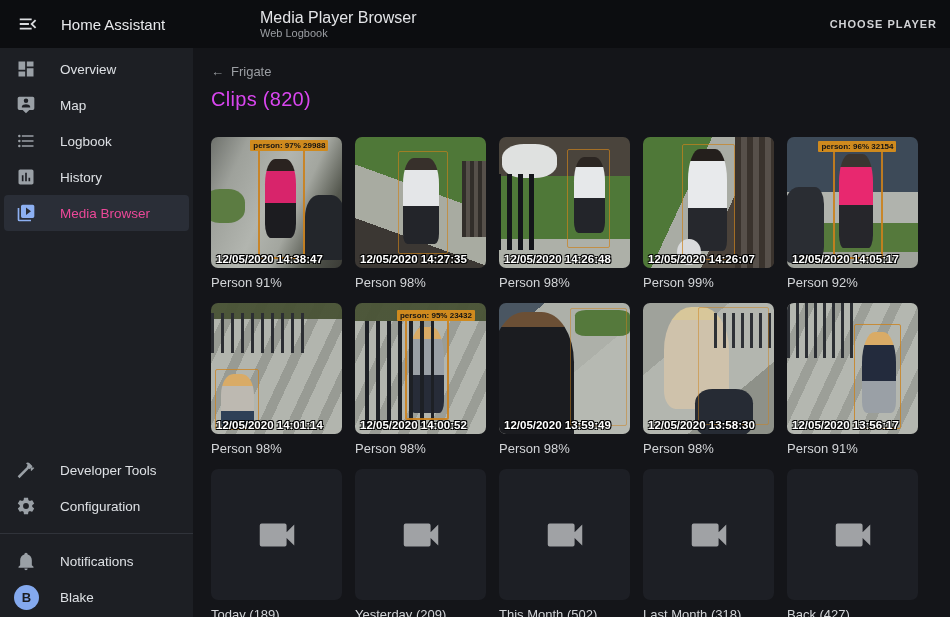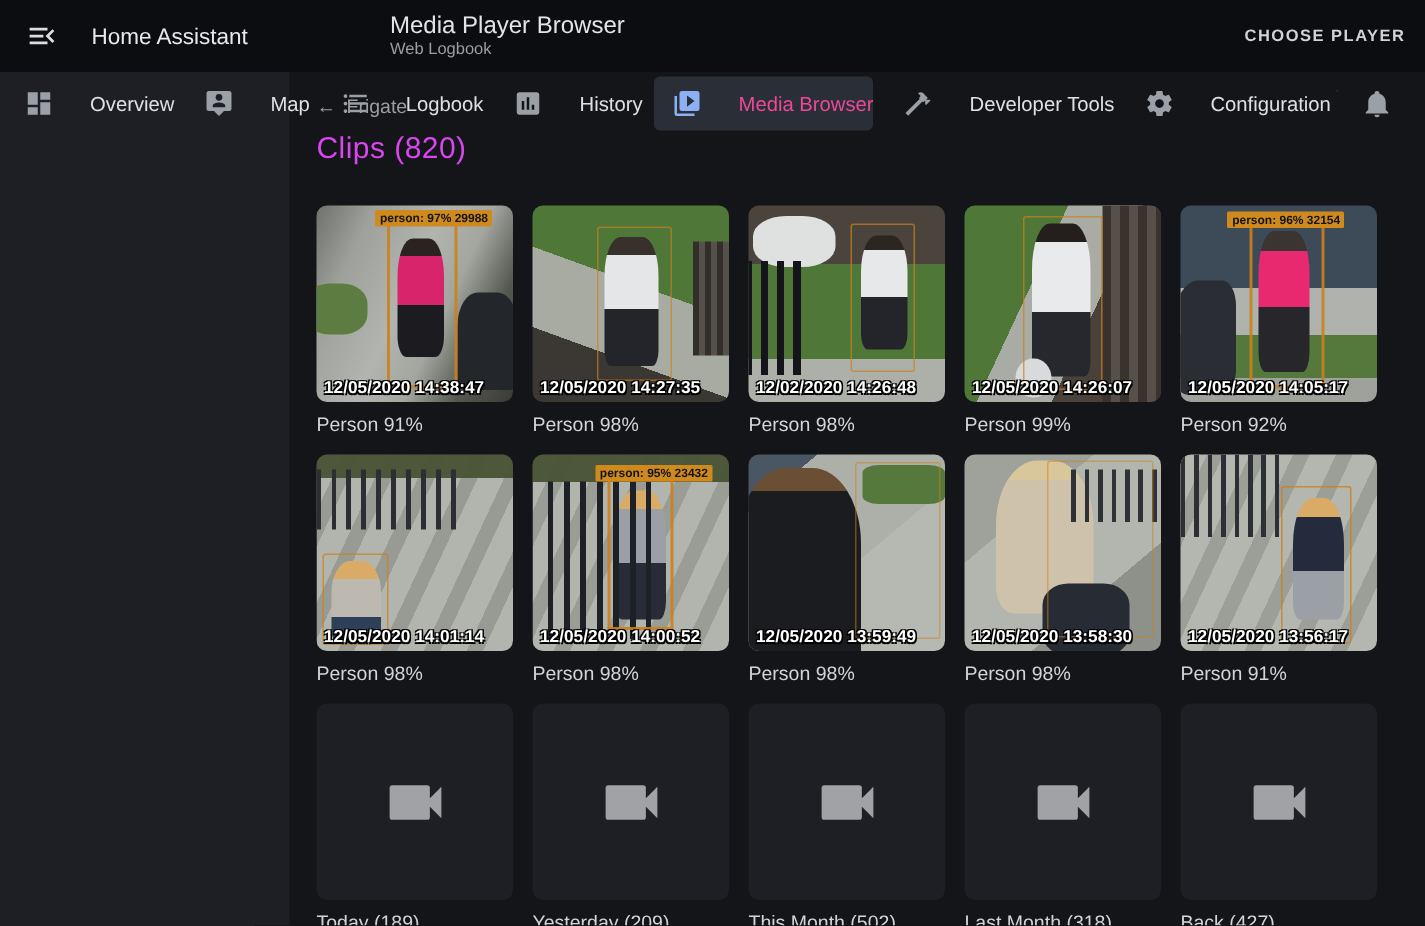--- a/index.html
+++ b/index.html
@@ -10,21 +10,21 @@
   .topbar { position:absolute; top:0; left:0; right:0; height:48px; background:#0c0d10; display:flex; align-items:center; z-index:10; }
   .topbar-left { flex:0 0 193px; display:flex; align-items:center; padding-left:17px; gap:22px; }
   .menu-btn { width:22px; height:22px; display:flex; align-items:center; justify-content:center; cursor:pointer; color:#dcdde0; }
   .ha-title { font-size:15px; font-weight:500; color:#e8e9ec; }
   .topbar-main { flex:1; padding-left:67px; display:flex; flex-direction:column; justify-content:center; }
   .panel-title { font-size:16px; font-weight:500; color:#e3e4e7; line-height:19px; }
   .panel-subtitle { font-size:11px; color:#9b9ea3; line-height:13px; }
   .choose-player { padding:8px 13px; font-size:11px; font-weight:700; letter-spacing:1px; color:#d2d3d6; cursor:pointer; border:none; background:none; font-family:inherit; }
 
   
-  .sidebar { position:absolute; top:48px; left:0; bottom:0; width:193px; background:#1d1f24; display:flex; flex-direction:row; padding-top:3px; z-index:5; }
+  .sidebar { position:absolute; top:48px; left:0; bottom:0; width:193px; background:#1d1f24; display:flex; flex-direction:column; padding-top:3px; z-index:5; }
   .sb-item { height:36px; flex:0 0 36px; display:flex; align-items:center; margin:0 4px; border-radius:4px; cursor:pointer; }
   .sb-item .ico { width:20px; height:20px; margin-left:12px; flex:0 0 20px; color:#9aa0a6; display:flex; }
   .sb-item .ico svg { width:20px; height:20px; fill:currentColor; }
   .sb-item .lbl { margin-left:24px; font-size:13.5px; font-weight:500; color:#dde0e4; white-space:nowrap; }
   .sb-item.selected { background:#2a2e37; }
   .sb-item.selected .ico { color:#8db0f2; }
   .sb-item.selected .lbl { color:#ec4899; }
   .sb-spacer { flex:1; }
   .sb-divider { height:1px; background:#30333a; margin:9px 0; flex:0 0 1px; }
   .avatar { width:25px; height:25px; border-radius:50%; background:#84a9ee; color:#1a1c20; font-size:13px; font-weight:700; display:flex; align-items:center; justify-content:center; margin-left:10px; flex:0 0 25px; }
@@ -252,21 +252,21 @@
           <div class="ts">12/05/2020 14:27:35</div>
         </div>
         <div class="caption">Person 98%</div>
       </div>
       <div class="cell">
         <div class="thumb sc3">
           <div class="p1"></div>
           <div class="p2"></div>
           <div class="p3"></div>
           <div class="bbox"></div>
-          <div class="ts">12/02/2020 14:26:48</div>
+          <div class="ts">12/05/2020 14:26:48</div>
         </div>
         <div class="caption">Person 98%</div>
       </div>
       <div class="cell">
         <div class="thumb sc4">
           <div class="p1"></div>
           <div class="p2"></div>
           <div class="p3"></div>
           <div class="bbox"></div>
           <div class="ts">12/05/2020 14:26:07</div>

